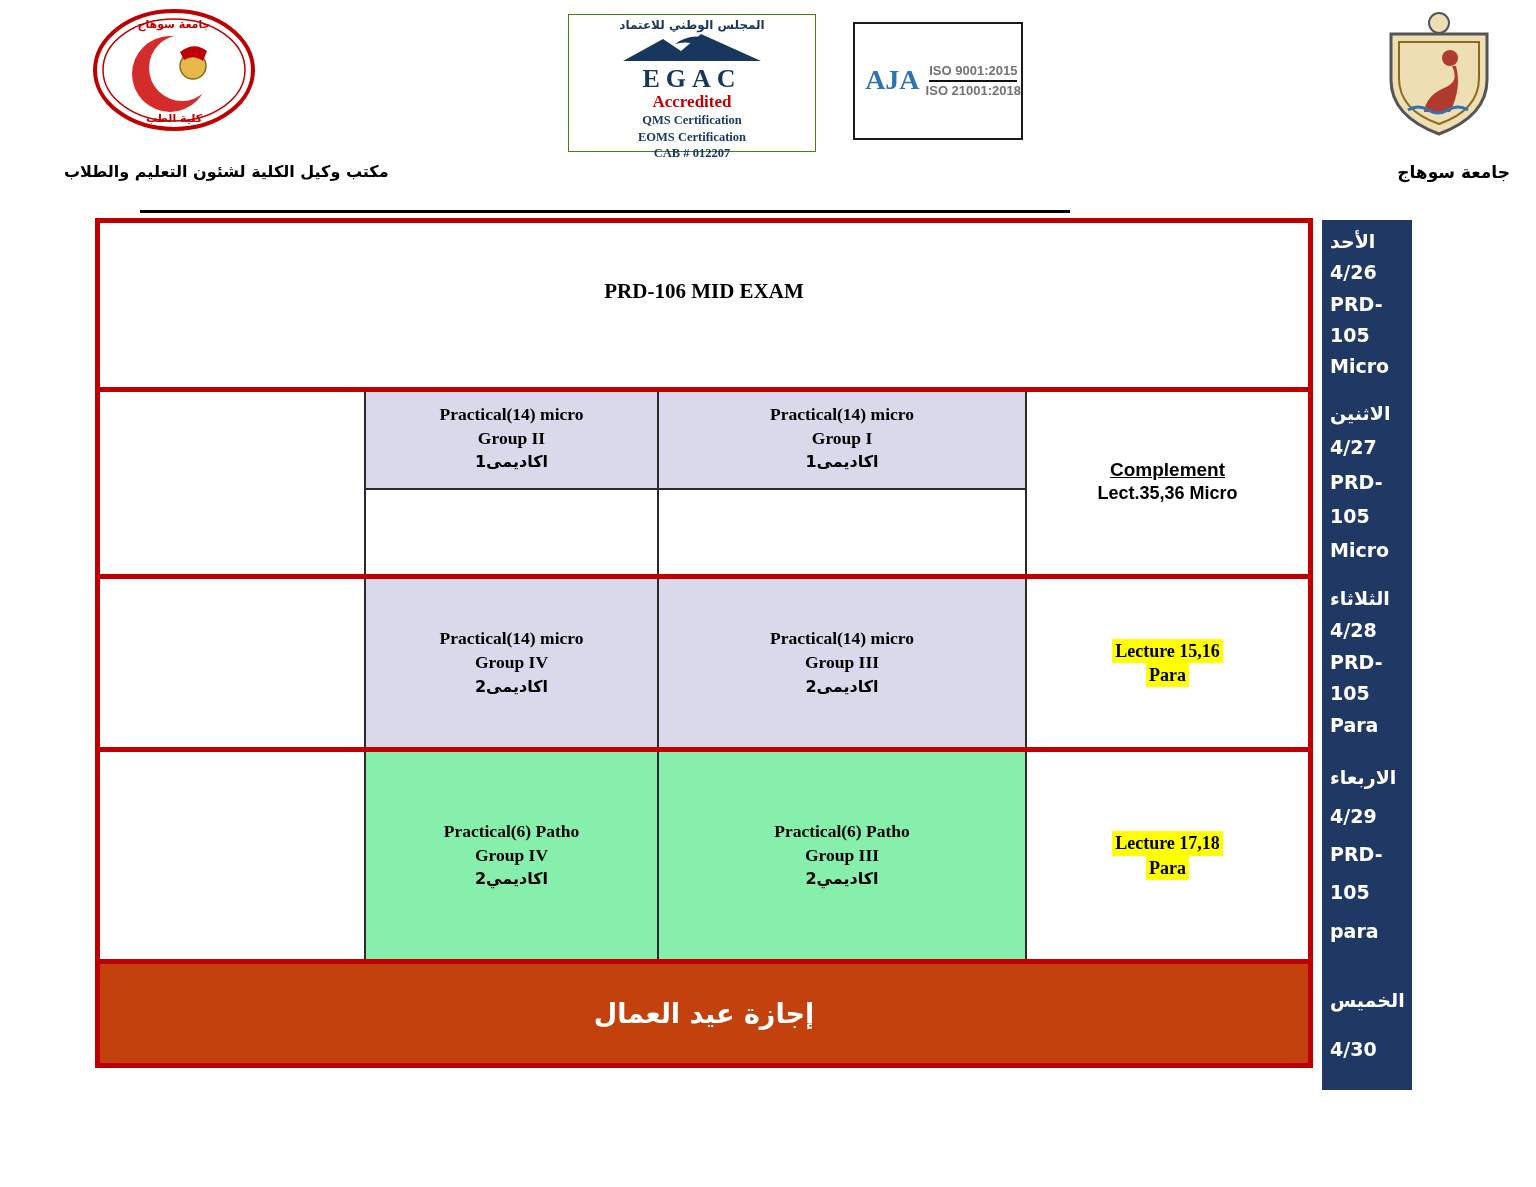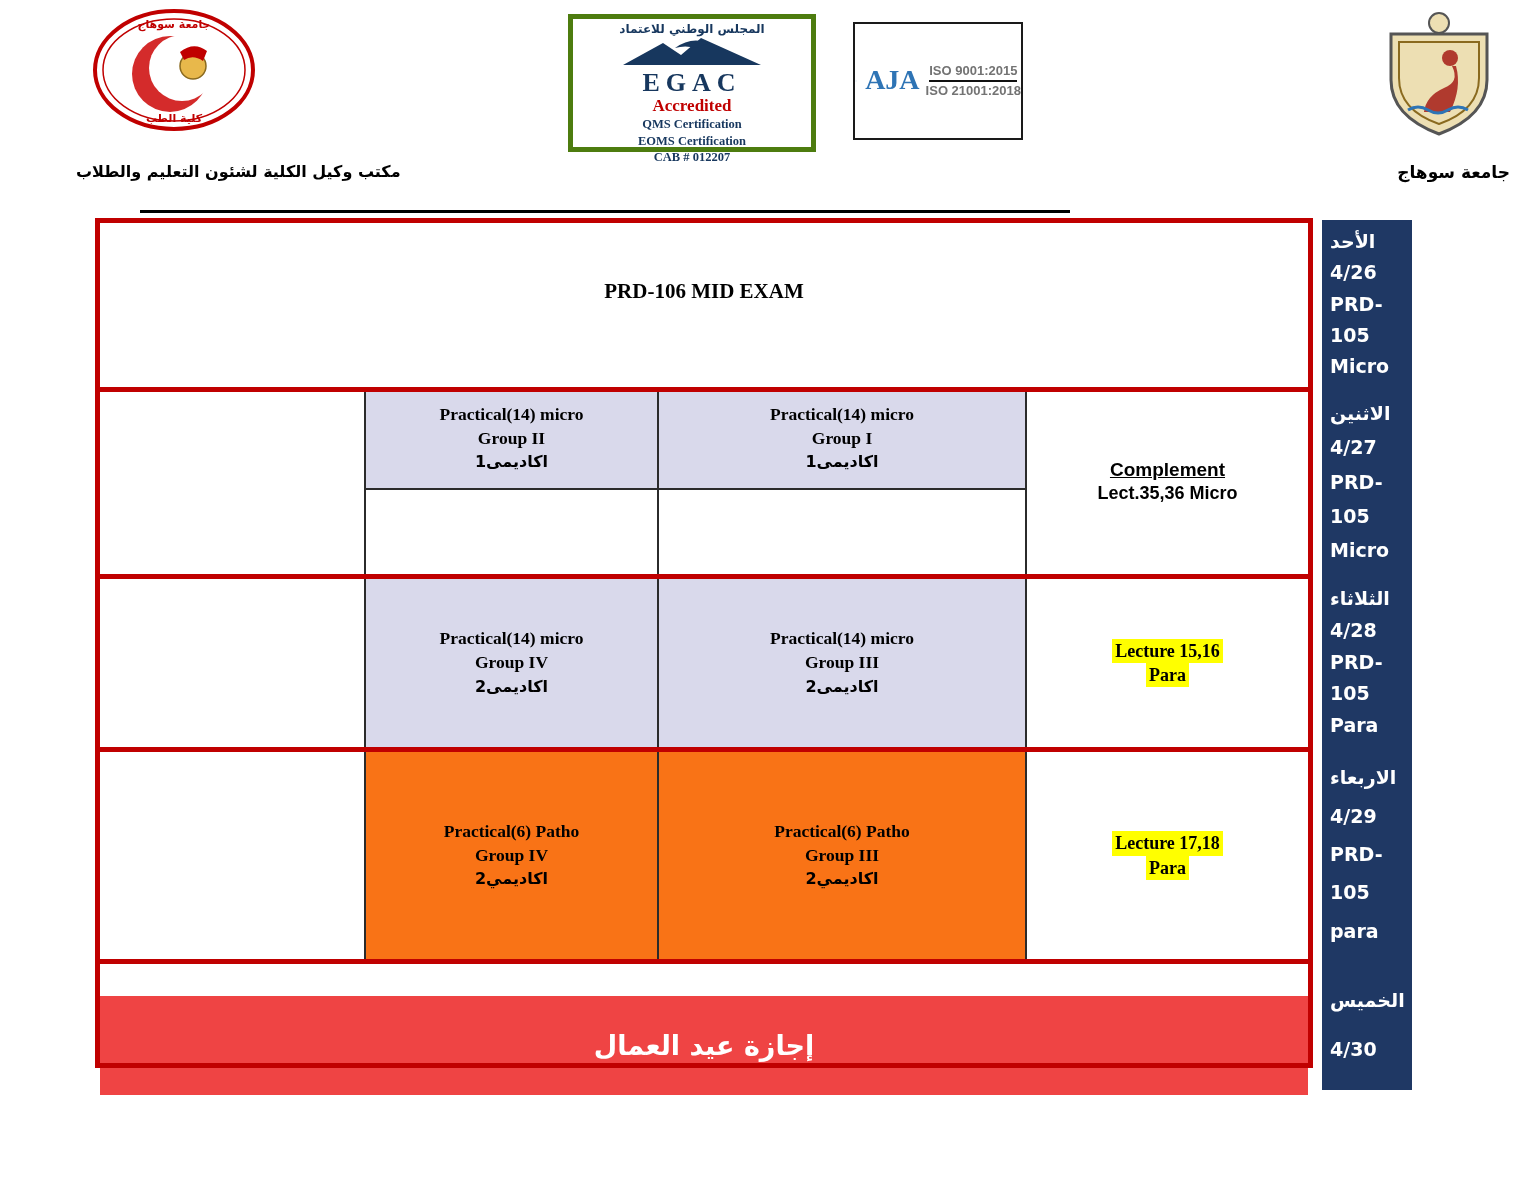--- a/index.html
+++ b/index.html
@@ -1,27 +1,27 @@
 <!DOCTYPE html>
 <html><head>
 <meta charset="utf-8">
 <style>
   html,body { margin:0; padding:0; background:#ffffff; }
   .page { position:relative; width:1536px; height:1187px; background:#ffffff; overflow:hidden;
           font-family:"Liberation Sans","DejaVu Sans",sans-serif; }
   .abs { position:absolute; }
 
   
-  .office-name { left:76px; top:162px; width:360px; font-weight:bold; font-size:16px;
+  .office-name { left:64px; top:162px; width:360px; font-weight:bold; font-size:16px;
                  font-family:"DejaVu Sans",sans-serif; color:#000; }
   .university-name { left:1320px; top:162px; width:190px; text-align:right; font-weight:bold;
                      font-size:17px; font-family:"DejaVu Sans",sans-serif; color:#000; }
   .header-rule { left:140px; top:210px; width:930px; height:3px; background:#000; }
 
-  .egac-box { left:568px; top:14px; width:248px; height:138px; border:5px solid #4d7c0f;
+  .egac-box { left:568px; top:14px; width:248px; height:138px; border:1px solid #4d7c0f;
               background:#fff; text-align:center; padding-top:3px; box-sizing:border-box; }
   .egac-arabic { font-size:12px; font-weight:bold; color:#17375E; font-family:"DejaVu Sans",sans-serif; }
   .egac-name { font-size:26px; font-weight:bold; letter-spacing:6px; color:#17375E; line-height:1;
                font-family:"Liberation Serif","DejaVu Serif",serif; }
   .egac-accredited { font-size:17px; font-weight:bold; color:#C00000; line-height:1.2;
                      font-family:"Liberation Serif","DejaVu Serif",serif; }
   .egac-line { font-size:12.5px; font-weight:bold; color:#17375E; line-height:1.3;
                font-family:"Liberation Serif","DejaVu Serif",serif; }
 
   .aja-box { left:853px; top:22px; width:170px; height:118px; border:2px solid #1a1a1a;
@@ -46,22 +46,22 @@
   .complement-title { font-family:"Liberation Sans","DejaVu Sans",sans-serif; font-weight:bold;
                       font-size:19px; text-decoration:underline; color:#000; }
   .complement-sub { font-family:"Liberation Sans","DejaVu Sans",sans-serif; font-weight:bold;
                     font-size:18px; color:#000; margin-top:2px; }
   .hl { background:#FFFF00; padding:0 3px; display:inline-block;
         font-family:"Liberation Serif","DejaVu Serif",serif; font-weight:bold; font-size:18px;
         line-height:1.35; color:#000; }
   .holiday-text { font-family:"DejaVu Sans",sans-serif; font-weight:bold; font-size:27px; color:#ffffff; }
 
   .lavender { background:#D9D9EB; }
-  .orange { background:#f97316; }
-  .cream { background:#ef4444;margin-top:32px; }
+  .orange { background:#86efac; }
+  .cream { background:#c2410c; }
 
   
   .redline { background:#C00000; }
   .blackline { background:#2b2b2b; }
 
   
   .day-block { position:absolute; left:1322px; width:90px; background:#1F3864; color:#ffffff;
                font-family:"DejaVu Sans",sans-serif; font-weight:bold; font-size:19px;
                display:flex; flex-direction:column; justify-content:space-evenly;
                padding:2px 0 2px 8px; box-sizing:border-box; }

